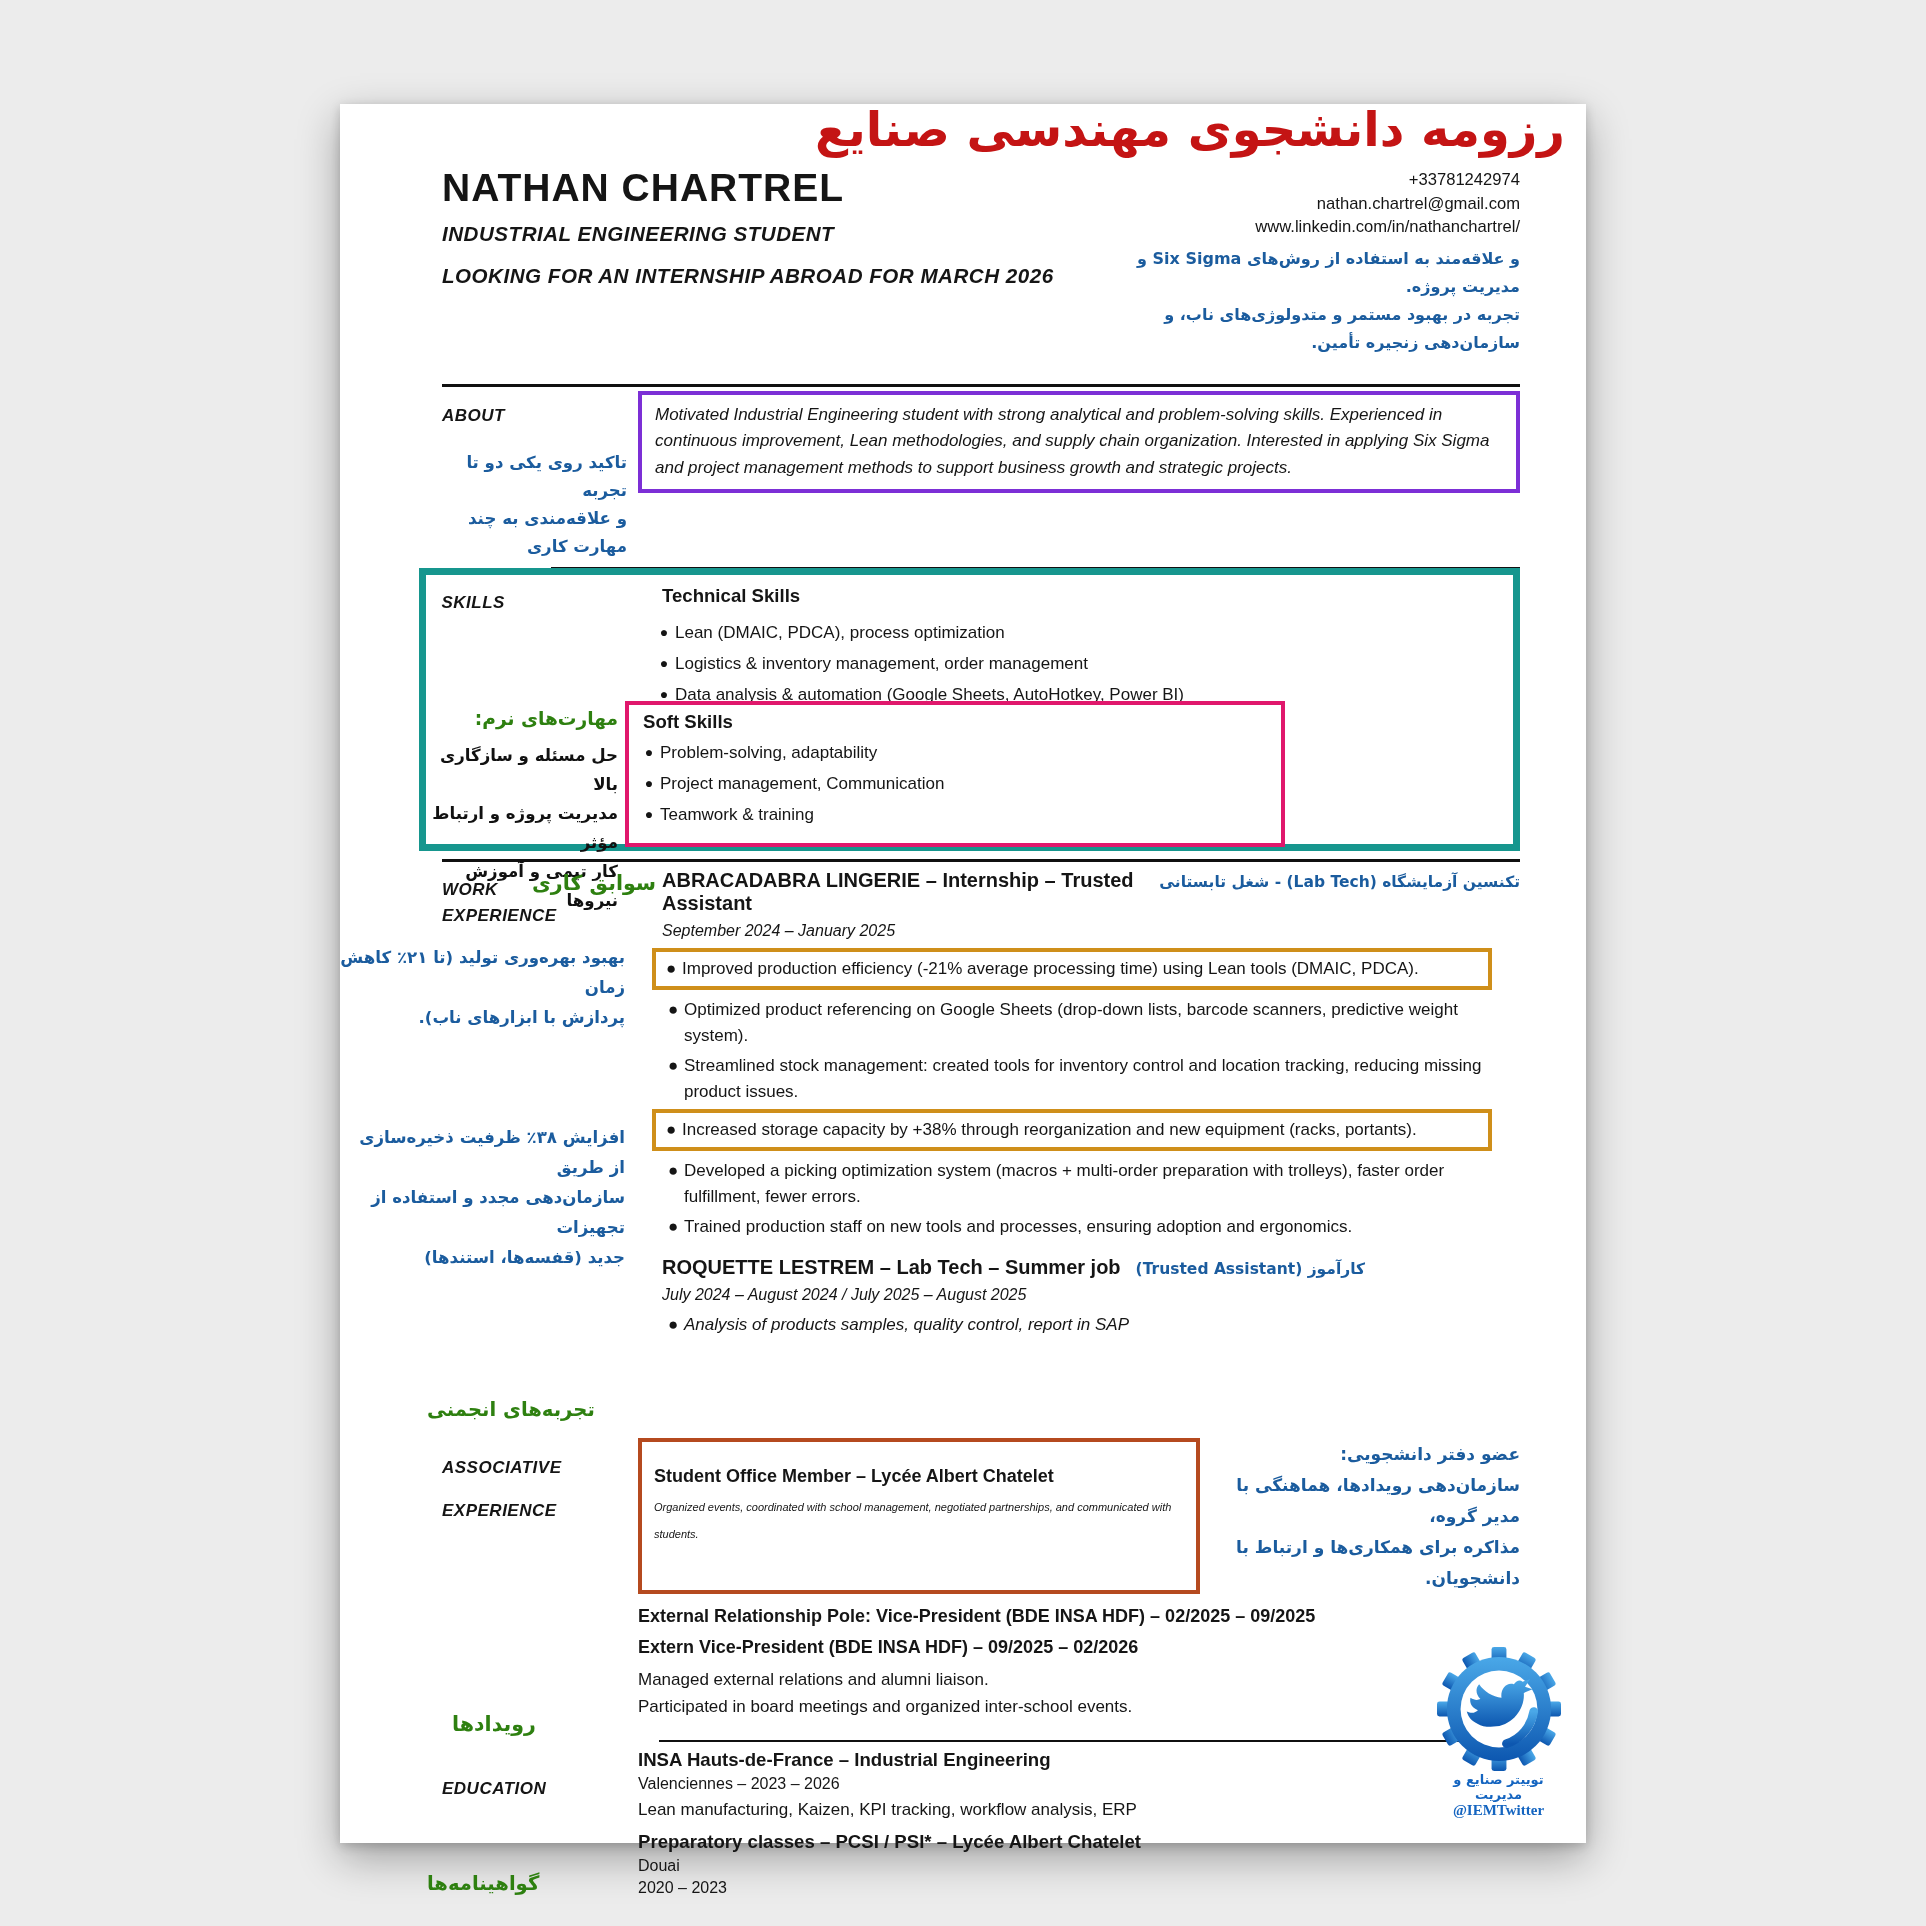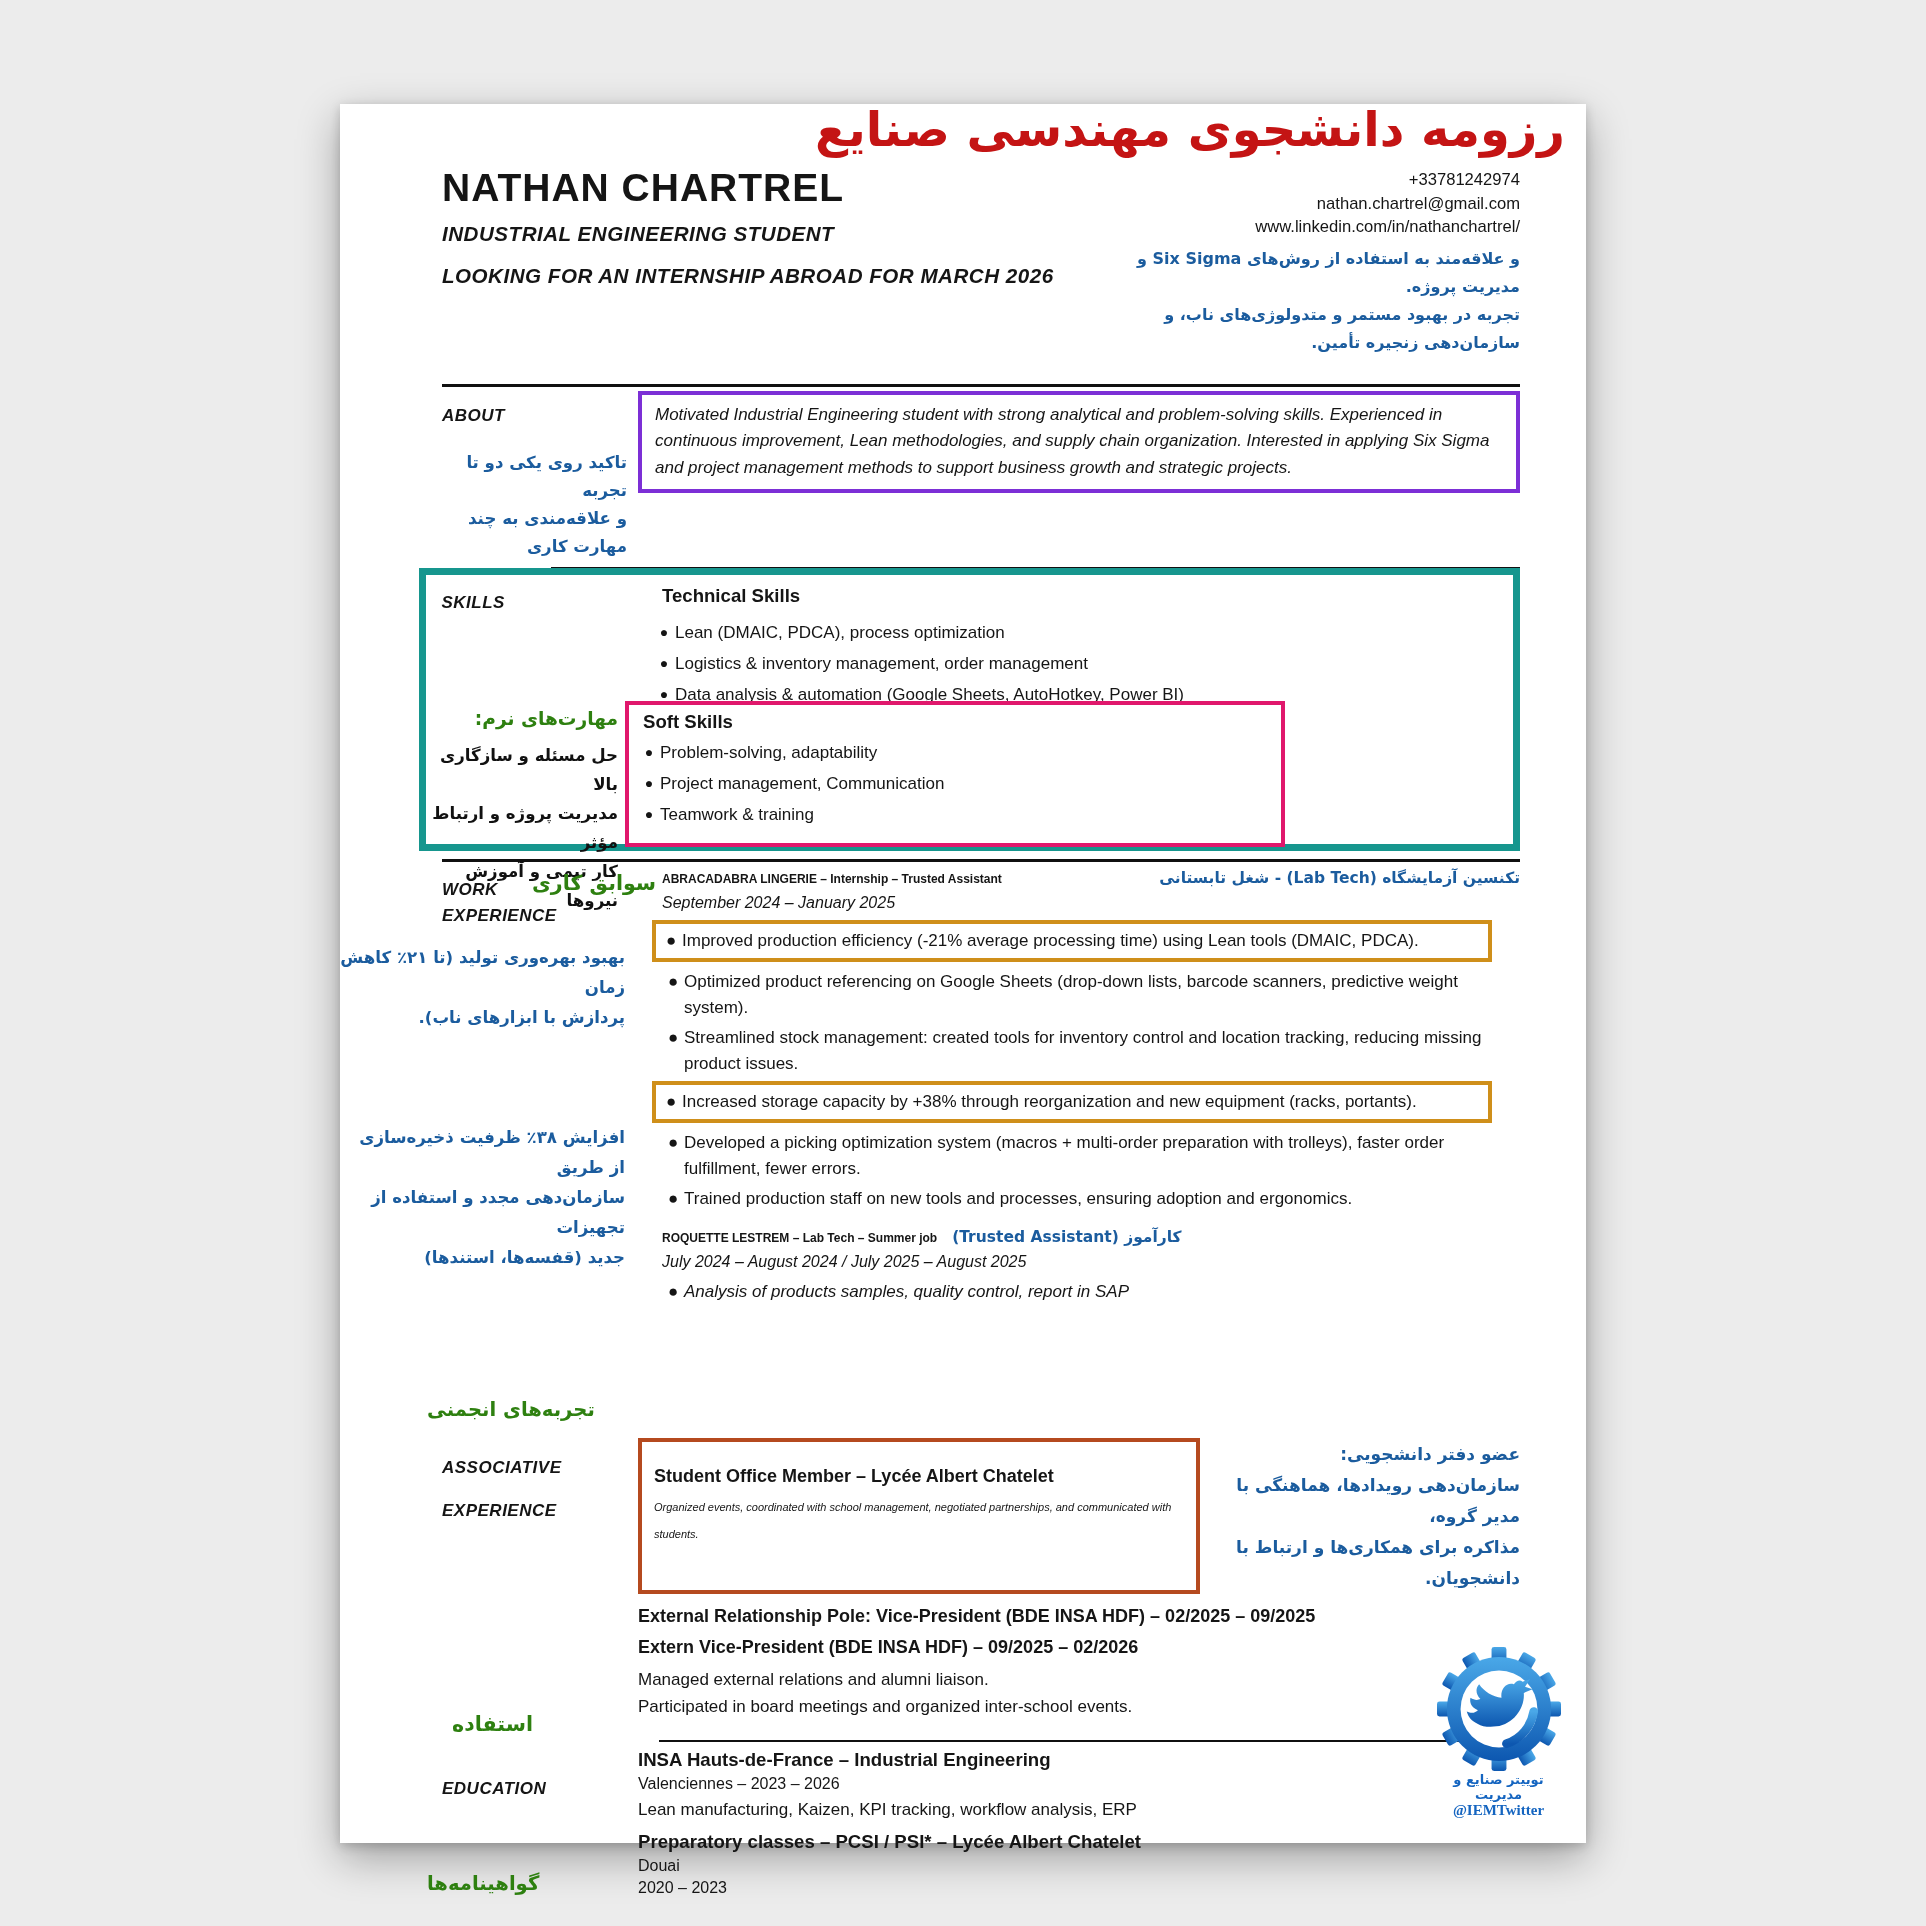--- a/index.html
+++ b/index.html
@@ -53,21 +53,21 @@
   .soft-fa-lines{position:absolute;left:0;top:166px;width:192px;text-align:right;font-size:16.6px;line-height:29px;font-weight:bold;color:#111;}
   
   .work{margin-top:7px;position:relative;min-height:552px;}
   .work-label{position:absolute;left:102px;top:8px;}
   .work-fa{position:absolute;left:192px;top:2px;color:var(--green);font-size:20.6px;font-weight:bold;}
   .wann{position:absolute;left:0;width:285px;text-align:right;color:var(--blue);font-size:16.6px;line-height:30px;font-weight:bold;}
   .wann1{top:74px;} .wann2{top:254px;}
   .assoc-fa-heading{position:absolute;left:87px;bottom:0;color:var(--green);font-size:19.6px;font-weight:bold;}
   .work .ccol{margin-left:298px;padding-left:24px;}
   .job-title-row{display:flex;justify-content:space-between;align-items:baseline;}
-  .job-title{font-size:12px;font-weight:bold;}
+  .job-title{font-size:20px;font-weight:bold;}
   .job-fa{color:var(--blue);font-size:15.5px;font-weight:bold;white-space:nowrap;margin-left:15px;}
   .job-dates{font-size:16px;font-style:italic;margin:7px 0 8px;}
   .blist{list-style:none;}
   .blist li{font-size:17px;line-height:26px;display:flex;margin-bottom:4px;}
   .blist li .dot{flex:none;width:22px;text-align:left;padding-left:6px;}
   .obox{border:4px solid var(--orange);margin:2px 0 7px -10px;width:840px;padding:4px 8px 4px 4px;}
   .obox .blist li{margin-bottom:0;}
   .job2{margin-top:16px;}
   .job2 .blist li{font-style:italic;}
   
@@ -275,21 +275,21 @@
           <div>عضو دفتر دانشجویی:</div>
           <div>سازمان‌دهی رویدادها، هماهنگی با مدیر گروه،</div>
           <div>مذاکره برای همکاری‌ها و ارتباط با دانشجویان.</div>
         </div>
       </div>
       <div class="assoc-role">External Relationship Pole: Vice-President (BDE INSA HDF) – 02/2025 – 09/2025</div>
       <div class="assoc-role" style="margin-top:10px;">Extern Vice-President (BDE INSA HDF) – 09/2025 – 02/2026</div>
       <div class="assoc-desc">Managed external relations and alumni liaison.</div>
       <div class="assoc-desc" style="margin-top:4px;">Participated in board meetings and organized inter-school events.</div>
     </div>
-    <div class="edu-fa-heading fa">استفاده</div>
+    <div class="edu-fa-heading fa">رویدادها</div>
   </div>
 
   <div class="hr hr-edu"></div>
 
   <div class="section edu">
     <div class="lcol">
       <div class="slabel">EDUCATION</div>
     </div>
     <div class="ccol">
       <div class="edu-school">INSA Hauts-de-France – Industrial Engineering</div>

